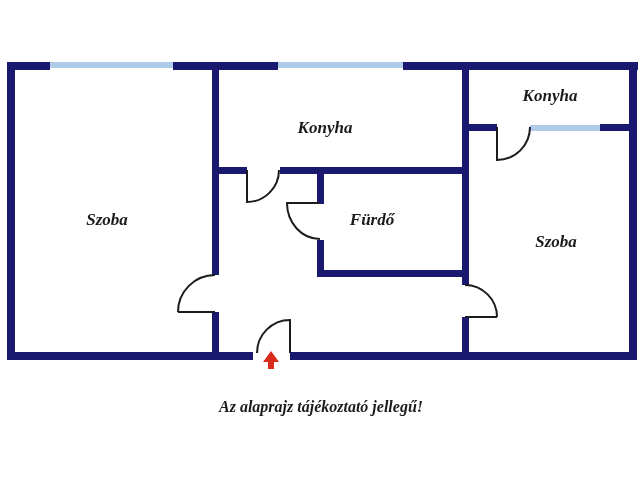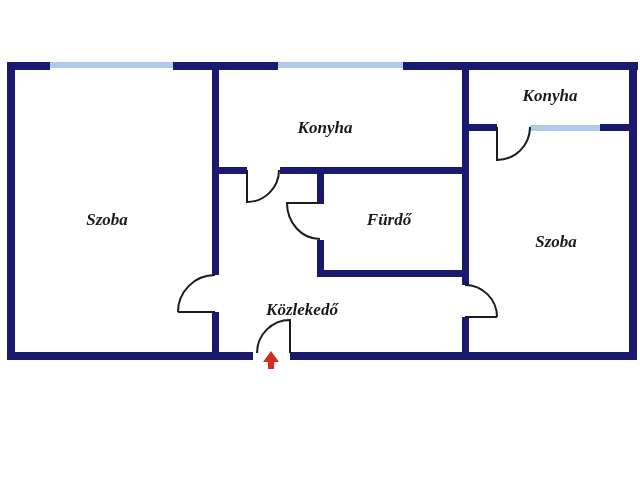--- a/index.html
+++ b/index.html
@@ -60,17 +60,17 @@
     <path class="door" d="M215,312 L178,312 M215,275 A37 37 0 0 0 178,312"></path>
     <path class="door" d="M290,353 L290,320 A33 33 0 0 0 257,353"></path>
     <path class="door" d="M465,317 L497,317 M465,285 A32 32 0 0 1 497,317"></path>
     <path class="door" d="M497,127 L497,160 A33 33 0 0 0 530,127"></path>
     <path class="arrow" d="M271,351 L263,362 L268,362 L268,369 L274,369 L274,362 L279,362 Z"></path>
   </svg>
 
   <span class="room-label" style="left:107px; top:220px;">Szoba</span>
   <span class="room-label" style="left:325px; top:122px;margin-top:6px;">Konyha</span>
   <span class="room-label" style="left:550px; top:96px;">Konyha</span>
-  <span class="room-label" style="left:389px; top:220px;text-align:right;">Fürdő</span>
+  <span class="room-label" style="left:372px; top:220px;text-align:right;">Fürdő</span>
   <span class="room-label" style="left:556px; top:242px;">Szoba</span>
-  <span class="room-label" style="left:302px; top:310px;">Közlekedő</span>
 
+  <div class="caption">Az alaprajz tájékoztató jellegű!</div>
 </div>
 
 </body></html>

